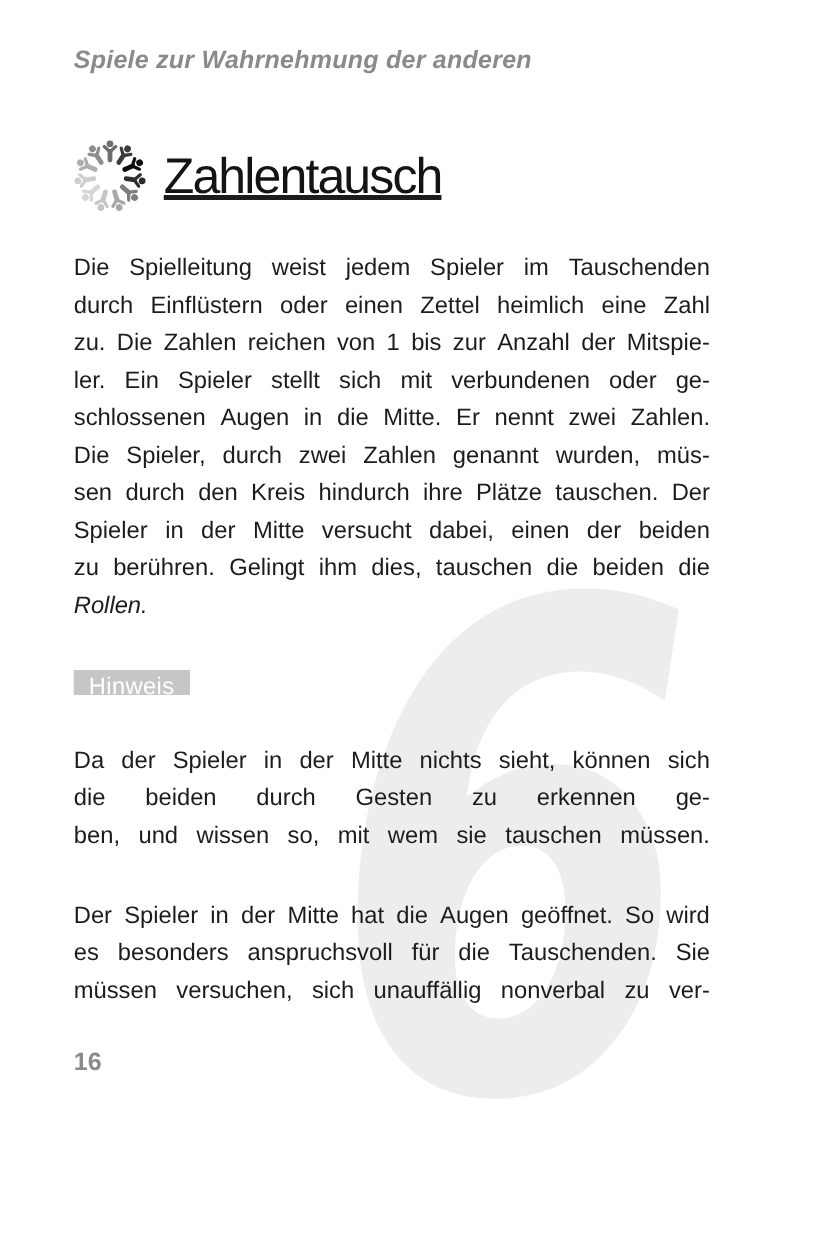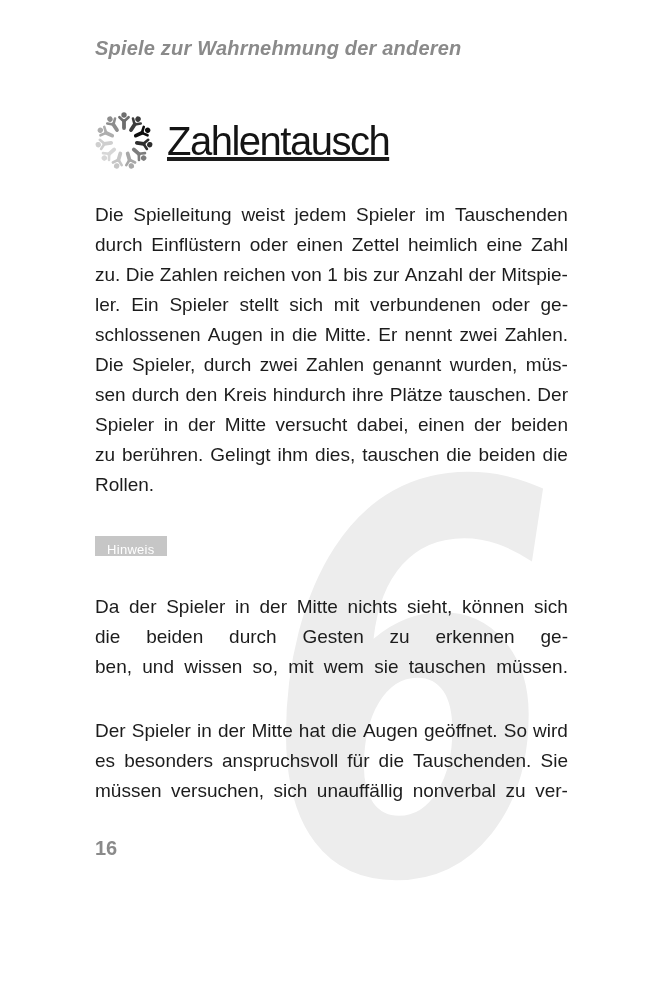--- a/index.html
+++ b/index.html
@@ -14,47 +14,47 @@
     font-family:"Liberation Sans", sans-serif; color:var(--ink);
   }
   .watermark{
     position:absolute; left:265px; top:415px; z-index:0;
     font-family:"DejaVu Sans", sans-serif;
     font-weight:bold; font-style:italic;
     font-size:540px; line-height:1; color:var(--watermark);
     transform:scaleX(0.78); transform-origin:left top;
     user-select:none;
   }
-  .content{position:relative; z-index:1; padding:0 96px 0 59px;margin-left:36px;}
+  .content{position:relative; z-index:1; padding:0 96px 0 59px;}
   .running-header{
     margin-top:36px;
     font-size:20px; line-height:24px;
     font-weight:bold; font-style:italic;
     color:var(--muted); letter-spacing:0.2px;
   }
   .title-row{margin-top:52px; display:flex; align-items:center; height:58px;text-decoration:underline;}
   .game-icon{width:58px; height:58px; flex:0 0 auto;}
   .game-title{
     margin-left:14px;
     font-size:40px; line-height:58px; font-weight:400;
     letter-spacing:-1.5px; color:#141414;
   }
   .para{margin-top:30px;}
   .para.first{margin-top:30px;}
   .jline{
     display:flex; justify-content:space-between;
     line-height:30px; font-size:19px; color:var(--ink);
   }
   .jline span{white-space:nowrap;}
-  .jline.last{justify-content:flex-start; gap:5px;}
+  .jline.last{justify-content:flex-start; gap:5px;font-style:italic;}
   .label-box{
     display:inline-block;
     margin-top:36px;
     background:var(--label_bg); color:var(--label_text);
-    font-size:13px; line-height:28px; height:20px;
+    font-size:19px; line-height:28px; height:20px;
     padding:0 12px; letter-spacing:0.3px;
   }
   .label-box.variation{margin-top:48px;}
   .para.after-label{margin-top:34px;}
   .page-number{
     margin-top:30px;
     font-size:20px; line-height:24px; font-weight:bold;
     color:var(--muted);
   }
 </style>

